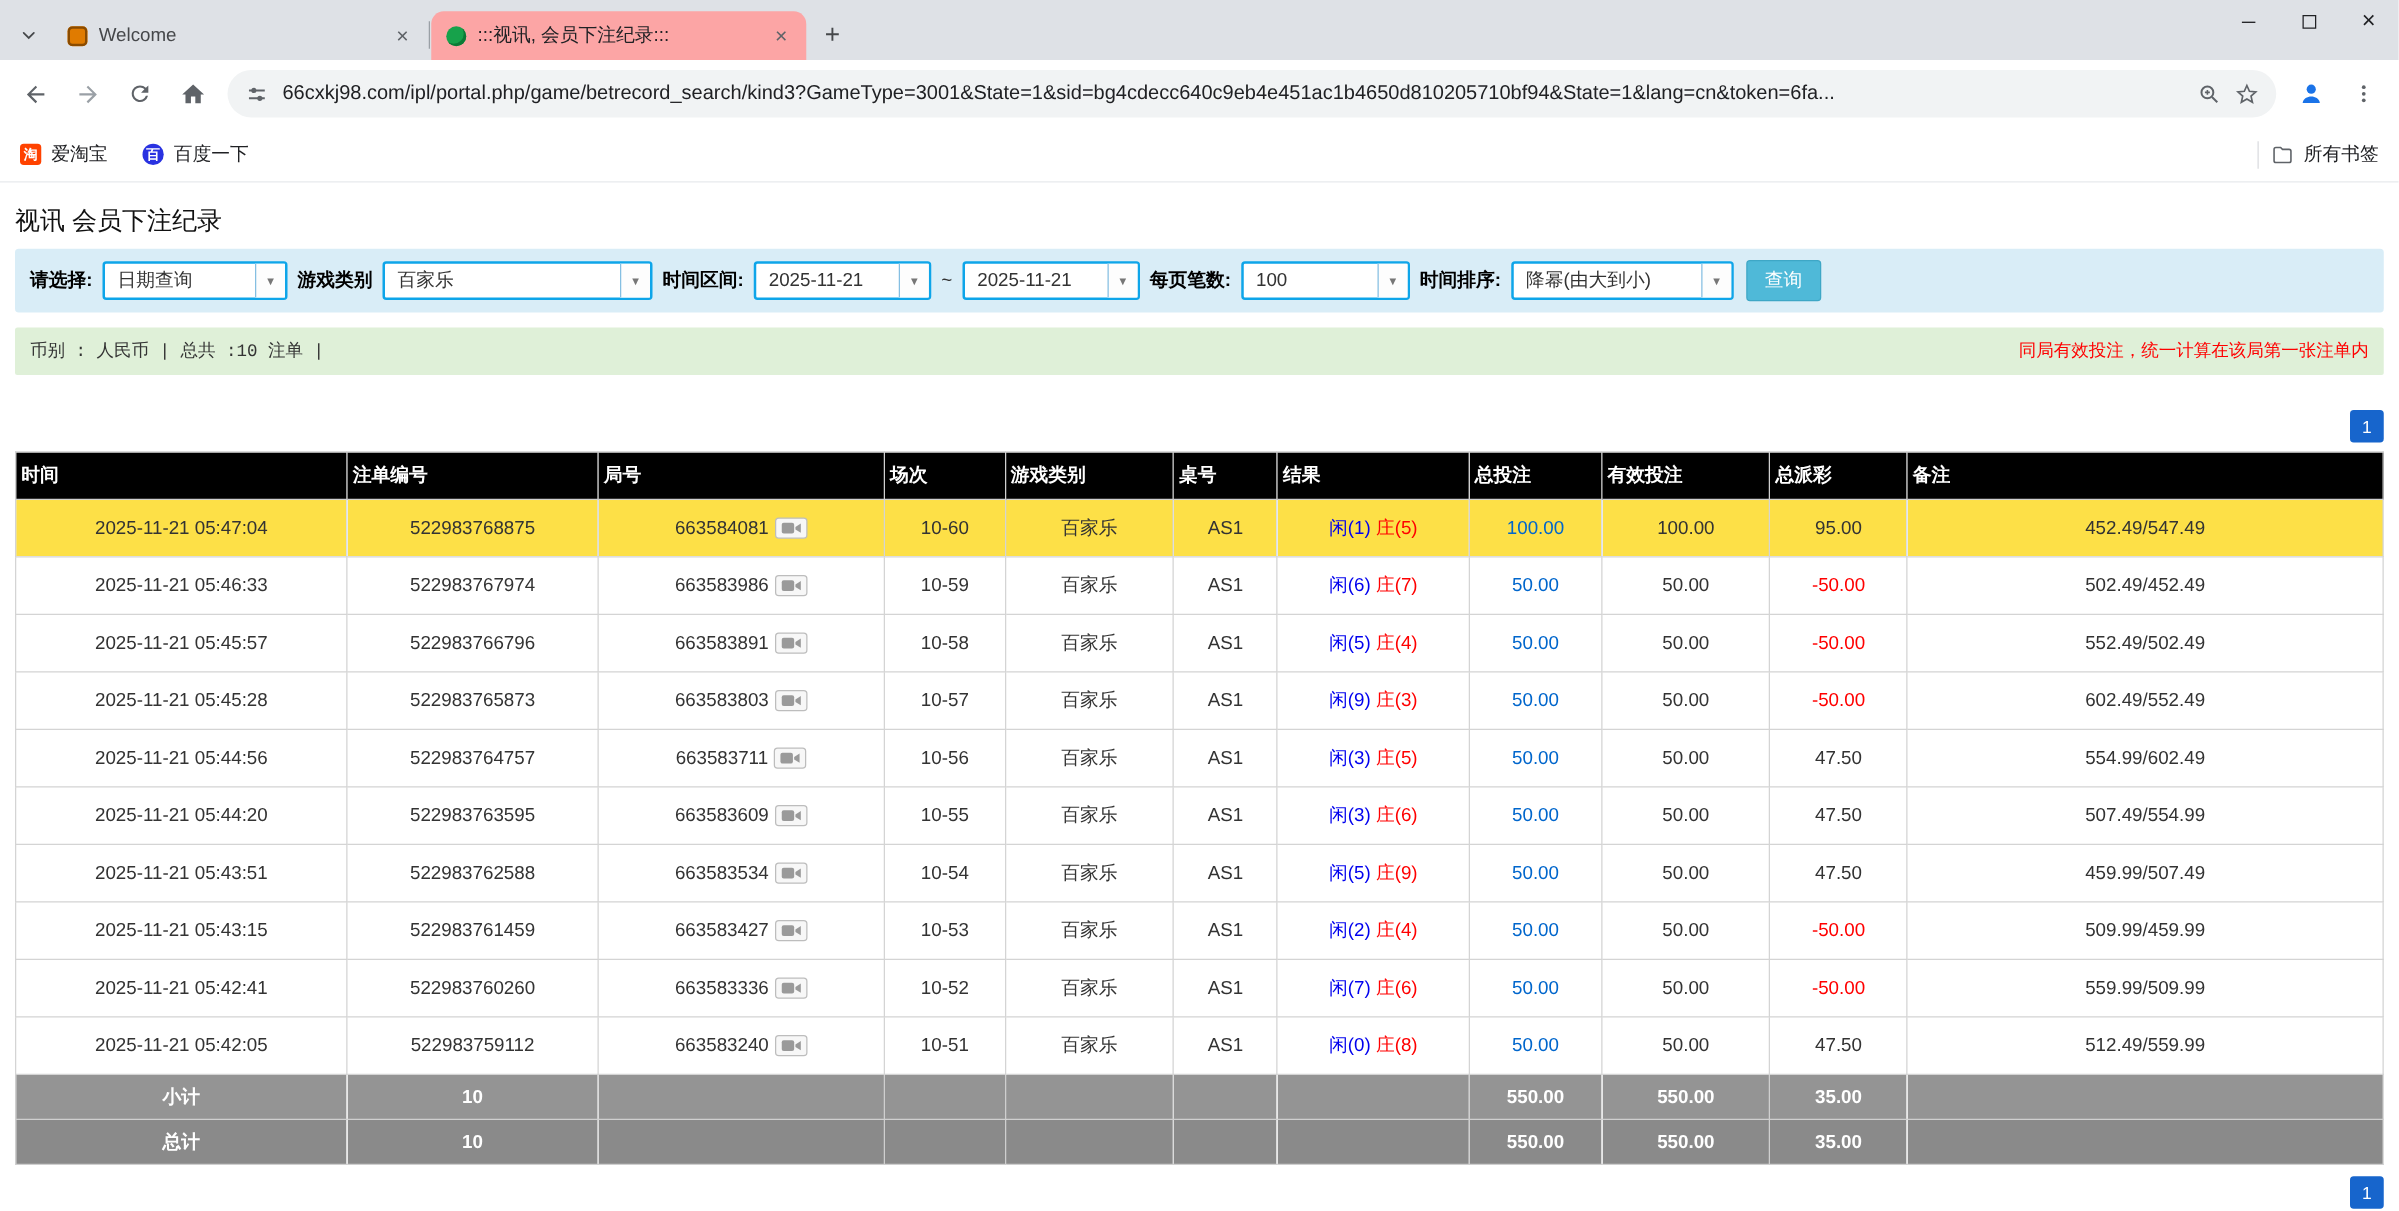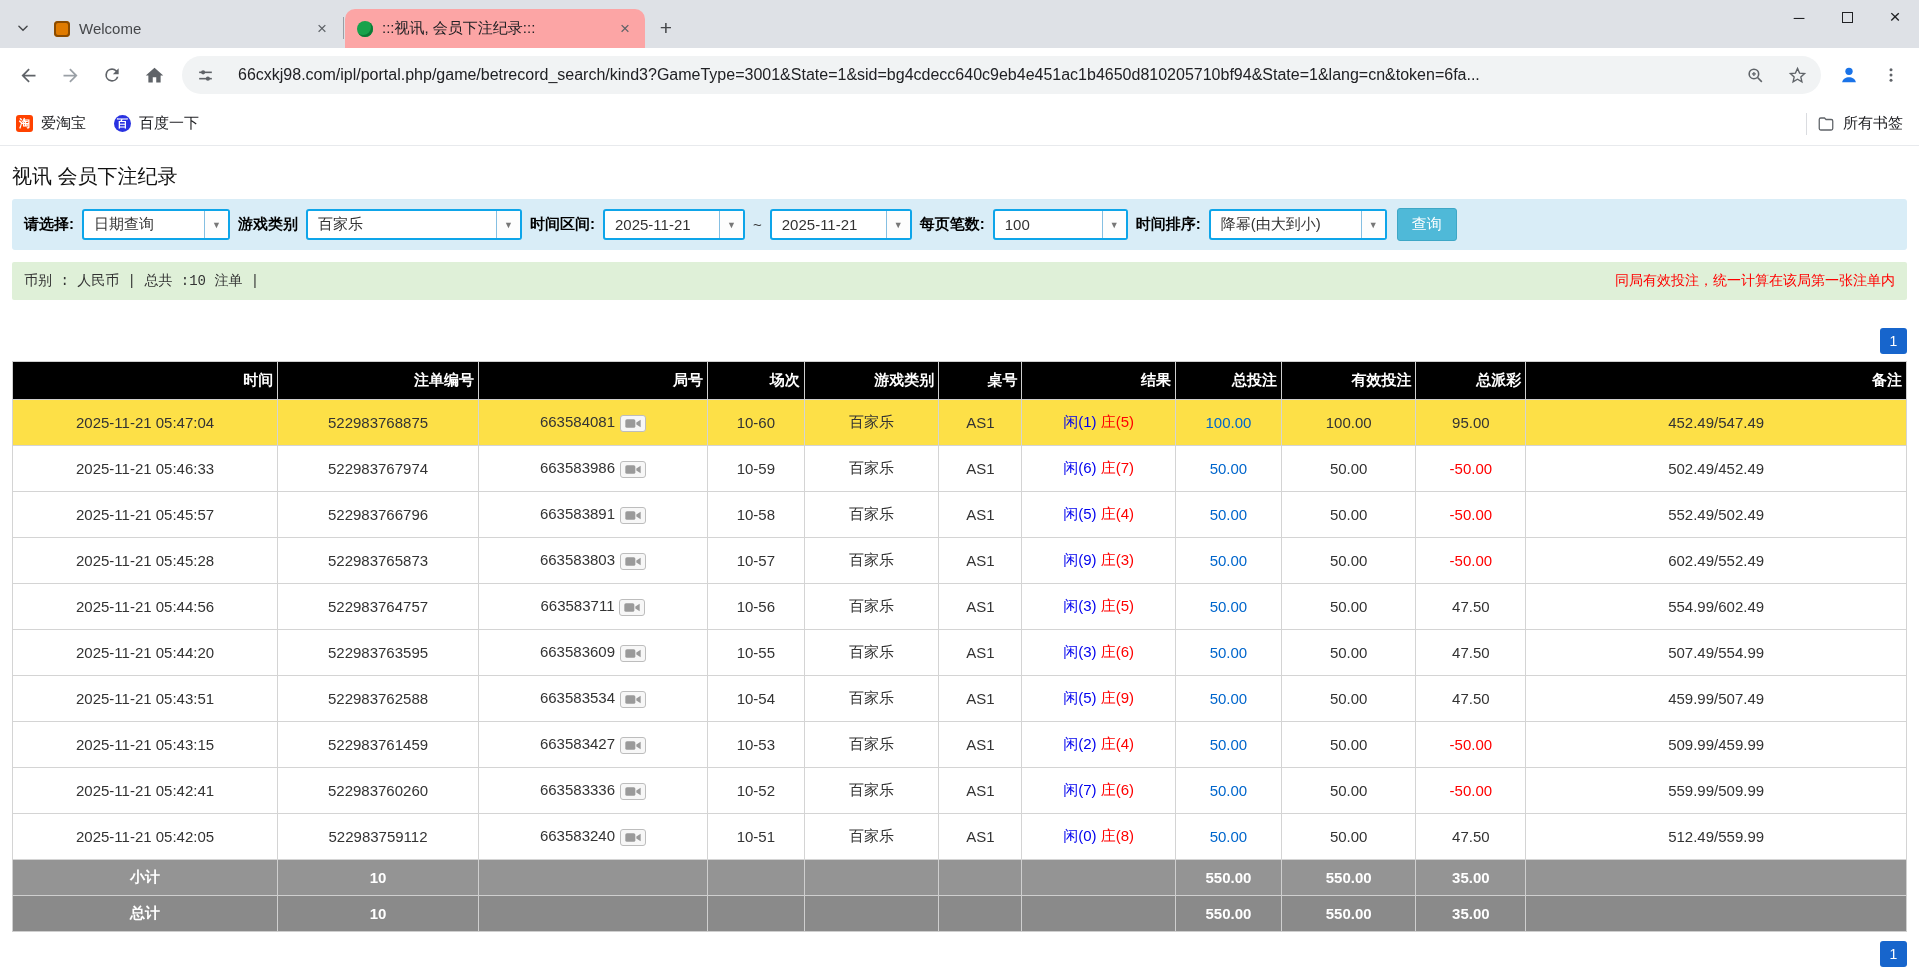--- a/index.html
+++ b/index.html
@@ -19,21 +19,21 @@
   .fav1 { background:#e07b00; box-shadow:inset 0 0 0 2px #8a4b00; }
   .fav2 { background:#17a24b; border-radius:50%; box-shadow:inset -2px -2px 0 #0c7a36; }
   .tabdivider { width:1px; height:22px; background:#9aa0a6; margin:0 1px 9px 1px; }
   .newtab { width:30px; height:30px; margin:0 0 5px 6px; font-size:21px; color:#45474a; display:flex; align-items:center; justify-content:center; border-radius:50%; cursor:pointer;}
   .wincontrols { position:absolute; right:0; top:0; height:34px; display:flex; }
   .wincontrols > span { width:48px; height:34px; display:flex; align-items:center; justify-content:center; font-size:15px; color:#202124; cursor:pointer; }
   .maxbox { display:inline-block; width:11px; height:11px; border:1.4px solid #202124; }
 
   .toolbar { height:54px; background:#fff; display:flex; align-items:center; padding:0 10px; gap:6px; }
   .tbtn { width:36px; height:36px; border-radius:50%; display:flex; align-items:center; justify-content:center; cursor:pointer; flex:0 0 36px;}
-  .omnibox { flex:1; height:38px; background:#f1f3f4; border-radius:19px; display:flex; align-items:center; padding:0 14px; gap:23px; margin:0 4px; }
+  .omnibox { flex:1; height:38px; background:#f1f3f4; border-radius:19px; display:flex; align-items:center; padding:0 14px; gap:11px; margin:0 4px; }
   .url { flex:1; font-size:16px; color:#202124; white-space:nowrap; overflow:hidden; text-overflow:ellipsis; }
 
   .bookmarksbar { height:44px; background:#fff; border-bottom:1px solid #e8eaed; display:flex; align-items:center; padding:0 16px; gap:28px; }
   .bkm { display:flex; align-items:center; gap:8px; font-size:15px; color:#202124; cursor:pointer; }
   .bkicon { width:17px; height:17px; border-radius:3px; display:flex; align-items:center; justify-content:center; color:#fff; font-size:11px; font-weight:bold;}
   .tb-ic { background:#ff4200; }
   .bd-ic { background:#2932e1; border-radius:50%; }
   .bkm-right { margin-left:auto; display:flex; align-items:center; gap:10px; }
   .vdiv { width:1px; height:22px; background:#dadce0; }
 
@@ -53,21 +53,21 @@
 
   .greenbar { background:#dff0d8; margin-top:12px; padding:10px 12px; display:flex; justify-content:space-between; align-items:center; font-size:14px; border-radius:2px;font-family:Liberation Mono, monospace;}
   .greenbar .left { color:#333; }
   .greenbar .right { color:#ff0000; }
 
   .pager { text-align:right; margin-top:28px; }
   .pager.bottom { margin-top:9px; }
   .page-btn { display:inline-block; min-width:27px; padding:5px 8px; background:#1765cc; color:#fff; font-size:14px; text-align:center; border-radius:3px; cursor:pointer; }
 
   table.bets { width:100%; border-collapse:collapse; table-layout:fixed; margin-top:7px; }
-  .bets th { background:#000; color:#fff; font-size:15px; font-weight:bold; padding:9px 4px; border:1px solid #cfcfcf; text-align:right;}
+  .bets th { background:#000; color:#fff; font-size:15px; font-weight:bold; padding:9px 4px; border:1px solid #cfcfcf; text-align:left;}
   .bets td { font-size:15px; color:#333; padding:13px 4px; border:1px solid #d4d4d4; text-align:center; background:#fff;
              white-space:nowrap; overflow:hidden; }
   .bets tr.hl td { background:#fde047; }
   .player { color:#0000ee; }
   .banker { color:#ff0000; }
   .betlink { color:#0066cc; cursor:pointer; }
   .neg { color:#ff0000; }
   .bets tr.foot td { color:#fff; font-weight:bold; padding:8px 21px; border:1px solid #cfcfcf; }
   .bets tr.sub td { background:#949494; }
   .bets tr.tot td { background:#8a8a8a; }

